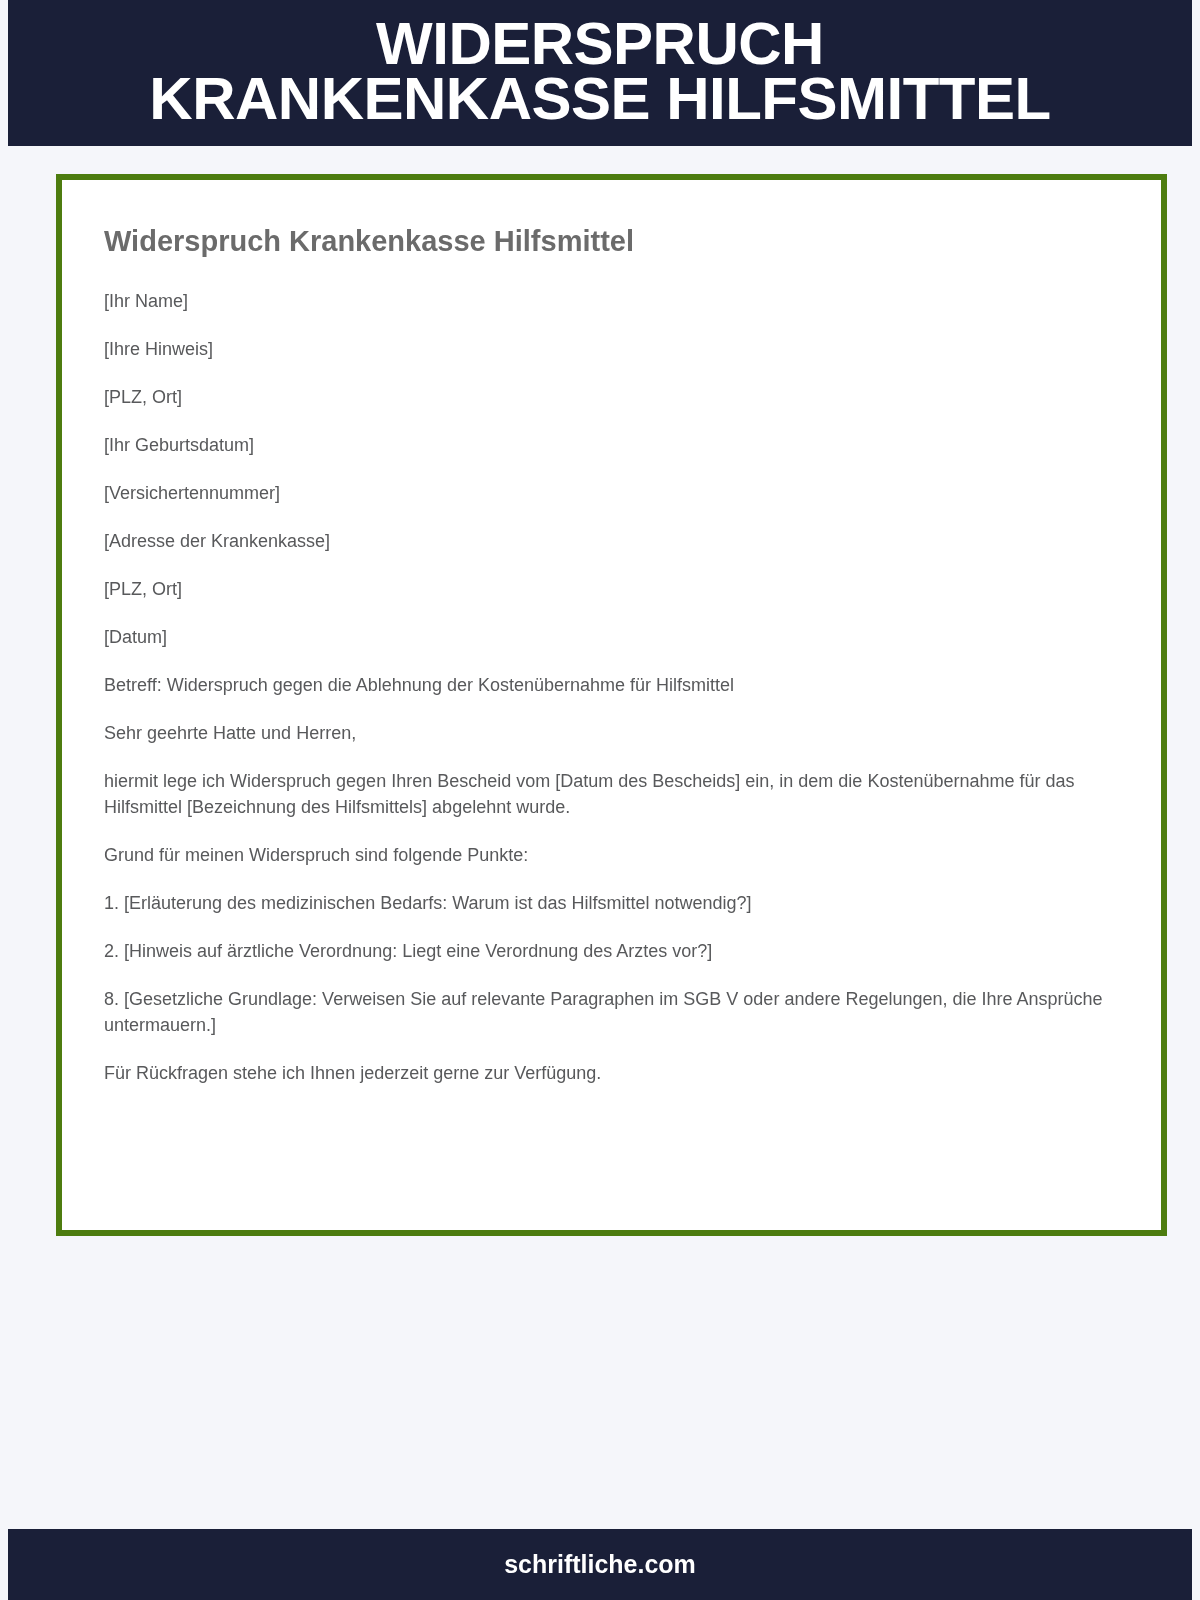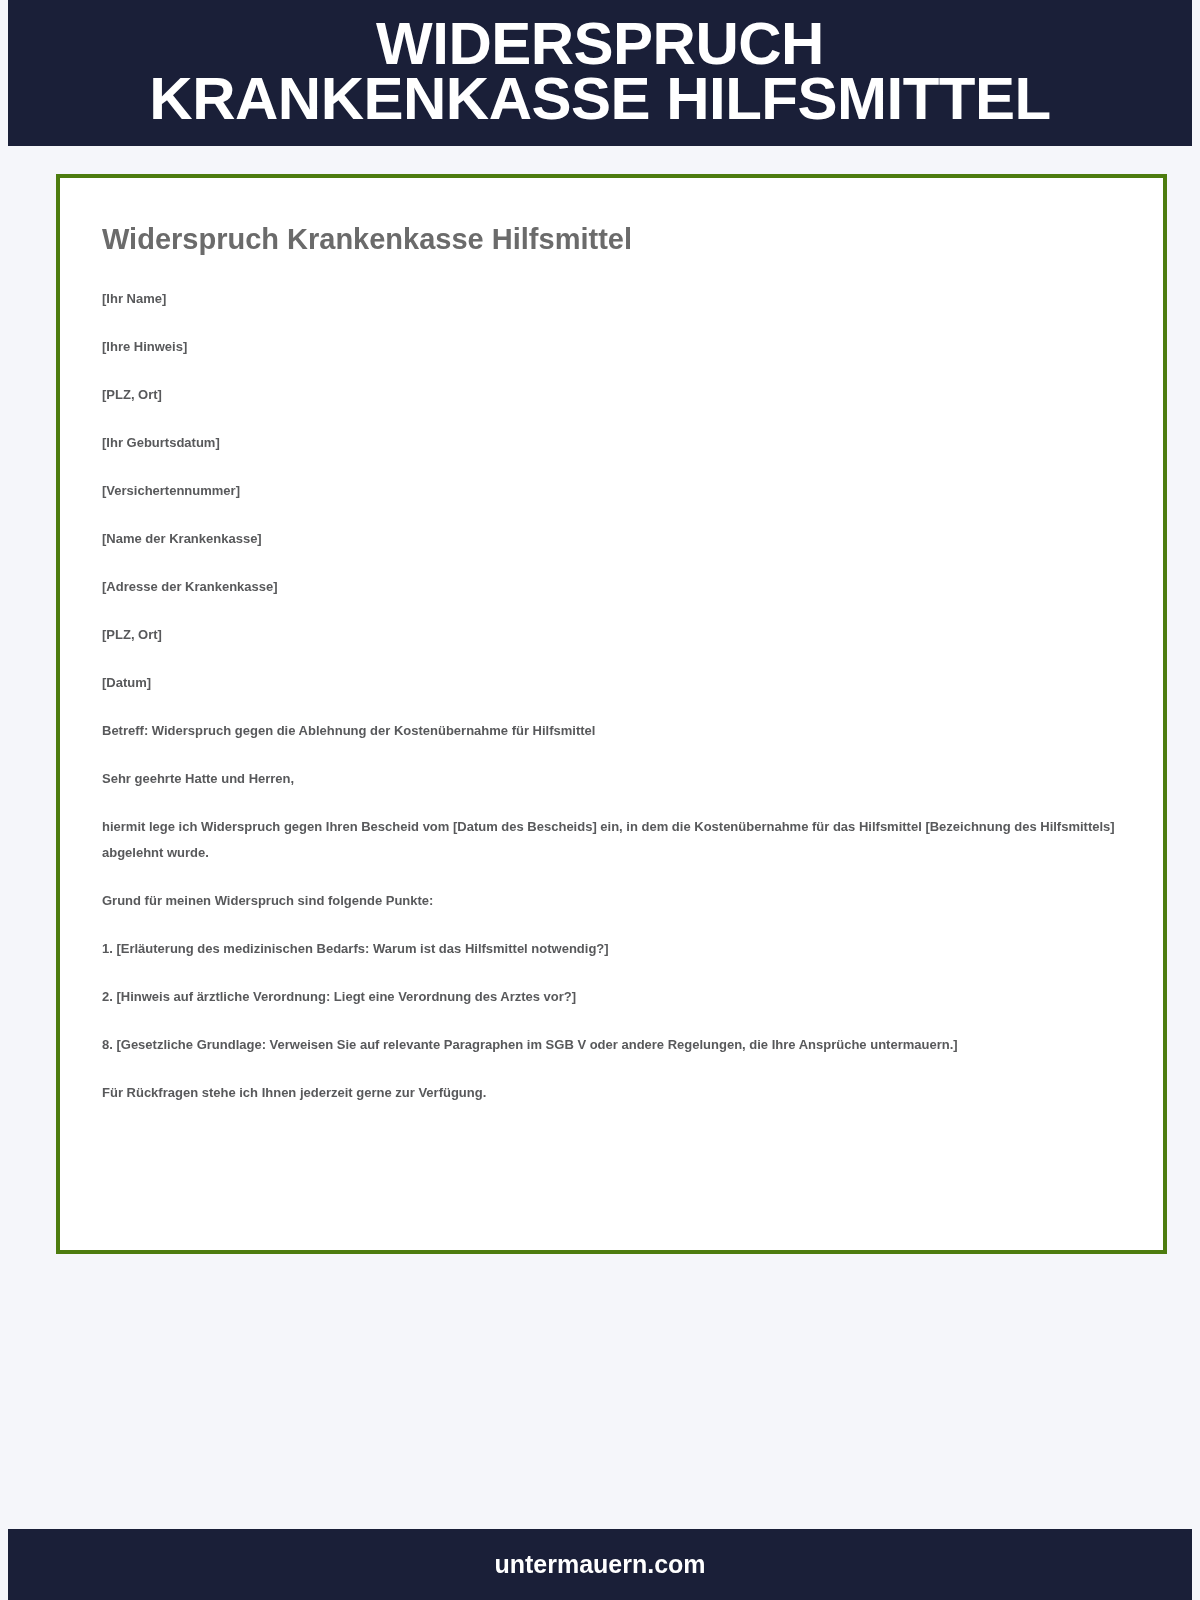--- a/index.html
+++ b/index.html
@@ -29,38 +29,38 @@
     font-size: 60px;
     line-height: 55px;
     font-weight: bold;
     letter-spacing: -0.5px;
     text-transform: uppercase;
   }
   .site-header h1 span { display: block; }
   
   .card {
     background: #ffffff;
-    border: 4px solid #4d7c0f;
+    border: 6px solid #4d7c0f;
     margin: 28px 25px 60px 48px;
     padding: 44px 42px 122px 42px;
     box-sizing: border-box;
     flex: 0 0 auto;
   }
   .doc-heading {
     margin: 0 0 30px 0;
     font-size: 29px;
     line-height: 34px;
     font-weight: bold;
     color: #6b6b6b;
   }
   .card p {
     margin: 0 0 22px 0;
-    font-size: 13px;
+    font-size: 18px;
     line-height: 26px;
-    font-weight: bold;
+    font-weight: normal;
     color: #58595b;
   }
   .card p.section-gap {
     margin-top: 13px;
   }
   
   .site-footer {
     margin-top: auto;
     background: #1a1f38;
     color: #ffffff;
@@ -88,21 +88,20 @@
 
   <main class="card">
     <h2 class="doc-heading">Widerspruch Krankenkasse Hilfsmittel</h2>
 
     <p>[Ihr Name]</p>
     <p>[Ihre Hinweis]</p>
     <p>[PLZ, Ort]</p>
     <p>[Ihr Geburtsdatum]</p>
     <p>[Versichertennummer]</p>
 
-    <p>[Name der Krankenkasse]</p>
     <p>[Adresse der Krankenkasse]</p>
     <p>[PLZ, Ort]</p>
 
     <p class="section-gap">[Datum]</p>
 
     <p class="section-gap">Betreff: Widerspruch gegen die Ablehnung der Kostenübernahme für Hilfsmittel</p>
 
     <p class="section-gap">Sehr geehrte Hatte und Herren,</p>
 
     <p class="section-gap">hiermit lege ich Widerspruch gegen Ihren Bescheid vom [Datum des Bescheids] ein, in dem die Kostenübernahme für das Hilfsmittel [Bezeichnung des Hilfsmittels] abgelehnt wurde.</p>
@@ -111,16 +110,16 @@
 
     <p>1. [Erläuterung des medizinischen Bedarfs: Warum ist das Hilfsmittel notwendig?]</p>
     <p>2. [Hinweis auf ärztliche Verordnung: Liegt eine Verordnung des Arztes vor?]</p>
     <p>8. [Gesetzliche Grundlage: Verweisen Sie auf relevante Paragraphen im SGB V oder andere Regelungen, die Ihre Ansprüche untermauern.]</p>
 
 
     <p class="section-gap">Für Rückfragen stehe ich Ihnen jederzeit gerne zur Verfügung.</p>
   </main>
 
   <footer class="site-footer">
-    <span class="site-name">untermauern.com</span>
+    <span class="site-name">schriftliche.com</span>
   </footer>
 
 </div>
 
 </body></html>

